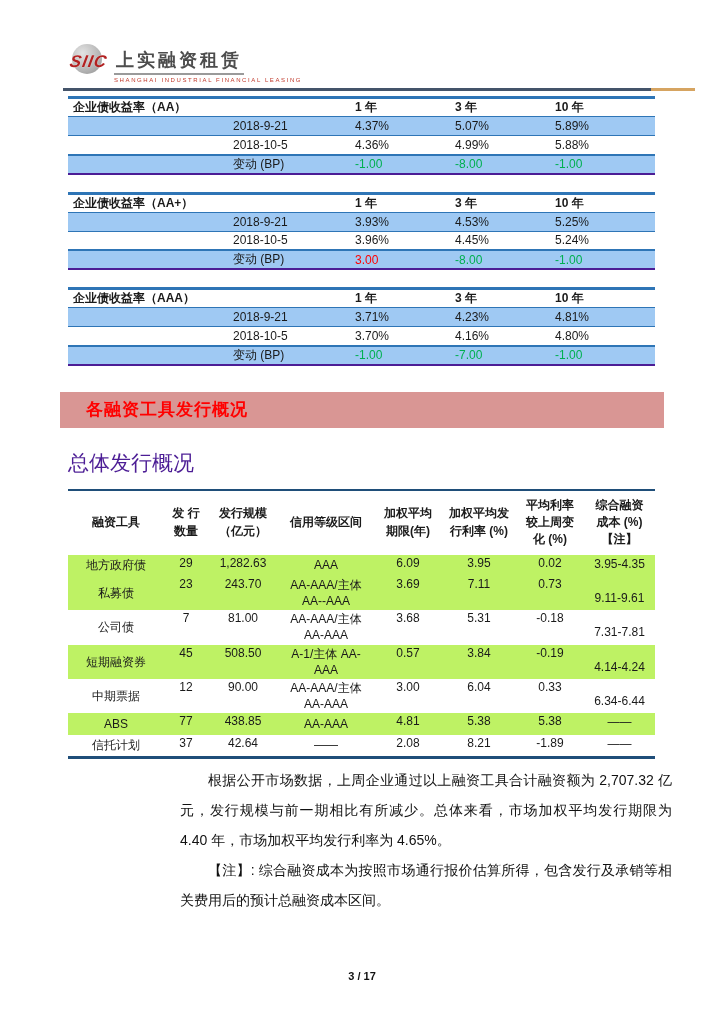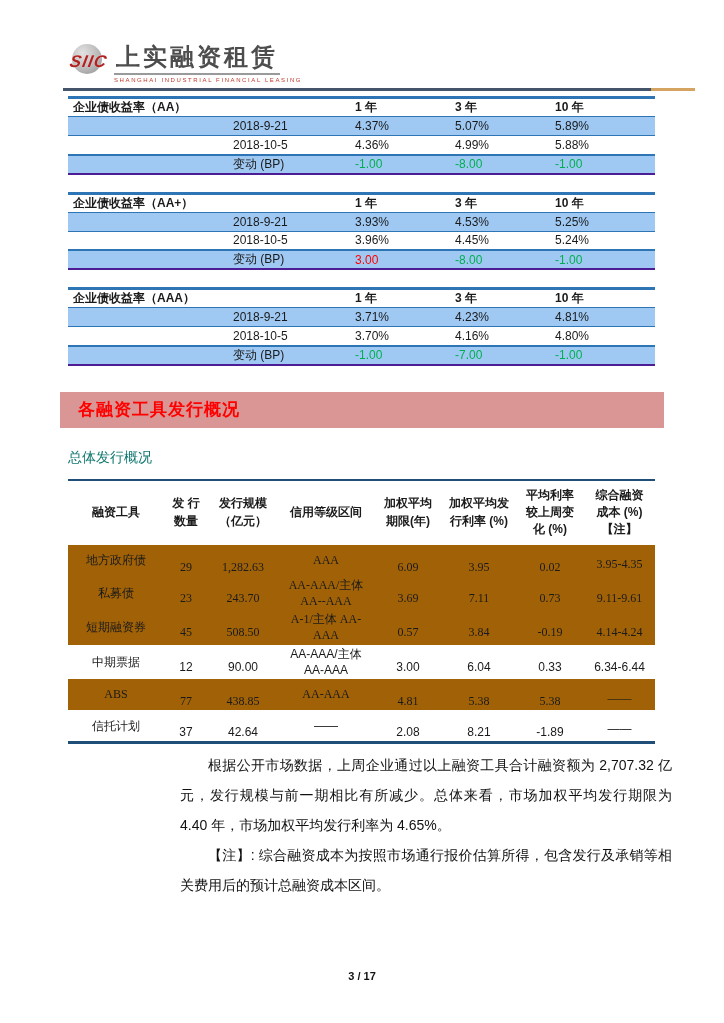--- a/index.html
+++ b/index.html
@@ -24,21 +24,21 @@
     background: radial-gradient(circle at 35% 30%, #e3e3e3 0%, #b9b9b9 55%, #8f8f8f 100%);
   }
   .siic-text {
     position: absolute; bottom: 3px; left: 0;
     font-style: italic; font-weight: bold; font-size: 17px;
     color: #b22222; letter-spacing: 1px; transform: skewX(-10deg);
     text-shadow: 0 0 1px #fff;
   }
   .brand {
     font-family: "Liberation Serif", "DejaVu Serif", serif;
-    font-weight: bold; font-size: 24px; color: #4d4d4d;
+    font-weight: bold; font-size: 18px; color: #4d4d4d;
     letter-spacing: 3px; line-height: 1;
     border-bottom: 2px solid #9a9a9a; padding: 0 2px 4px 2px; margin-left: 4px;
   }
   .logo-sub {
     margin: 2px 0 0 44px;
     font-size: 6px; color: #c0392b; letter-spacing: 1.6px; white-space: nowrap;
   }
 
   
   .header-rule {
@@ -65,38 +65,38 @@
   .g { color: #00B050; }
   .r { color: #FF0000; }
 
   
   .banner {
     margin: 26px 0 0 -8px; width: 604px; height: 36px;
     background: #D99694; display: flex; align-items: center;
   }
   .banner-title {
     color: #FF0000; font-weight: bold; font-size: 17px;
-    padding-left: 18px; letter-spacing: 1px;
-  }
-  .subheading { margin: 21px 0 0 0; font-size: 14px; font-weight: normal; color: #0f766e; }
+    padding-left: 26px; letter-spacing: 1px;
+  }
+  .subheading { margin: 21px 0 0 0; font-size: 21px; font-weight: normal; color: #4c1d95; }
 
   
   table.issuance {
     width: 100%; border-collapse: collapse; table-layout: fixed;
     font-size: 12px; margin-top: 12px;
     border-top: 2px solid #1F4E79; border-bottom: 3px solid #1F4E79;
   }
   table.issuance th {
     font-weight: bold; text-align: center; vertical-align: middle;
     padding: 6px 1px; line-height: 1.45; white-space: pre-line;
   }
   table.issuance td { text-align: center; padding: 1px; line-height: 1.35; }
-  table.issuance tr.blue { background: #a16207; font-family: Liberation Serif, serif; }
+  table.issuance tr.blue { background: #bef264; }
   table.issuance td.tool { vertical-align: middle; }
-  table.issuance td.num { vertical-align: top; padding-top: 14px; }
+  table.issuance td.num { vertical-align: top; padding-top: 0; }
   table.issuance td.rating { vertical-align: middle; white-space: pre-line; }
   table.issuance td.cost { vertical-align: bottom; padding-bottom: 4px; }
   tr.hs { height: 19px; }
   tr.hd { height: 32px; }
   tr.ht { height: 22px; }
 
   
   .para-block {
     margin: 6px 0 0 112px; width: 492px;
     font-size: 14px; line-height: 30px; text-align: justify; color: #111;
@@ -296,20 +296,31 @@
         <td class="tool">私募债</td>
         <td class="num">23</td>
         <td class="num">243.70</td>
         <td class="rating">AA-AAA/主体
 AA--AAA</td>
         <td class="num">3.69</td>
         <td class="num">7.11</td>
         <td class="num">0.73</td>
         <td class="cost">9.11-9.61</td>
       </tr>
+      <tr class="hd">
+        <td class="tool">公司债</td>
+        <td class="num">7</td>
+        <td class="num">81.00</td>
+        <td class="rating">AA-AAA/主体
+AA-AAA</td>
+        <td class="num">3.68</td>
+        <td class="num">5.31</td>
+        <td class="num">-0.18</td>
+        <td class="cost">7.31-7.81</td>
+      </tr>
       <tr class="blue hd">
         <td class="tool">短期融资券</td>
         <td class="num">45</td>
         <td class="num">508.50</td>
         <td class="rating">A-1/主体 AA-
 AAA</td>
         <td class="num">0.57</td>
         <td class="num">3.84</td>
         <td class="num">-0.19</td>
         <td class="cost">4.14-4.24</td>

